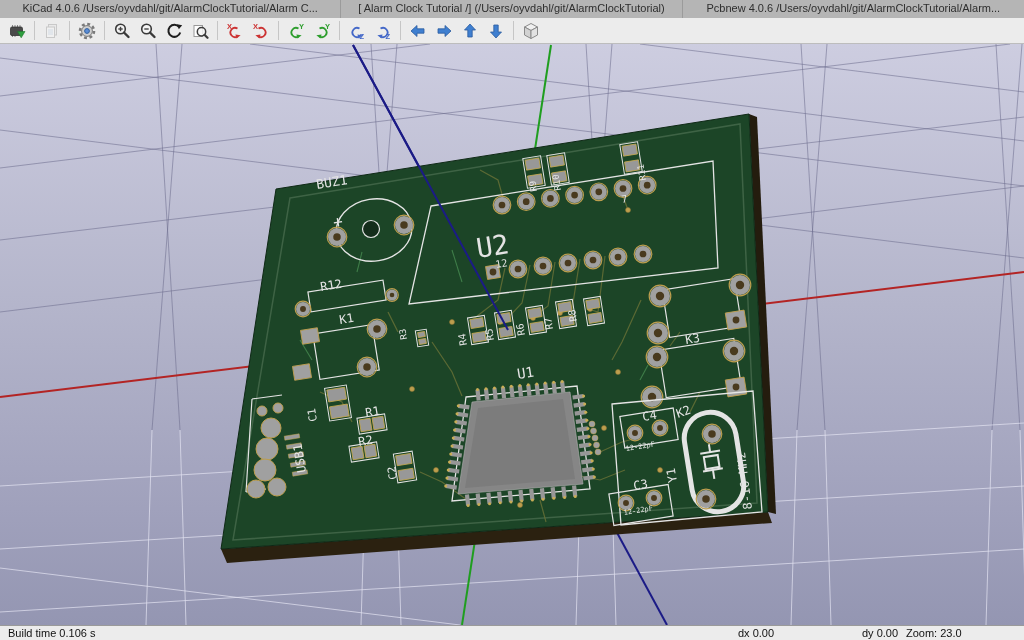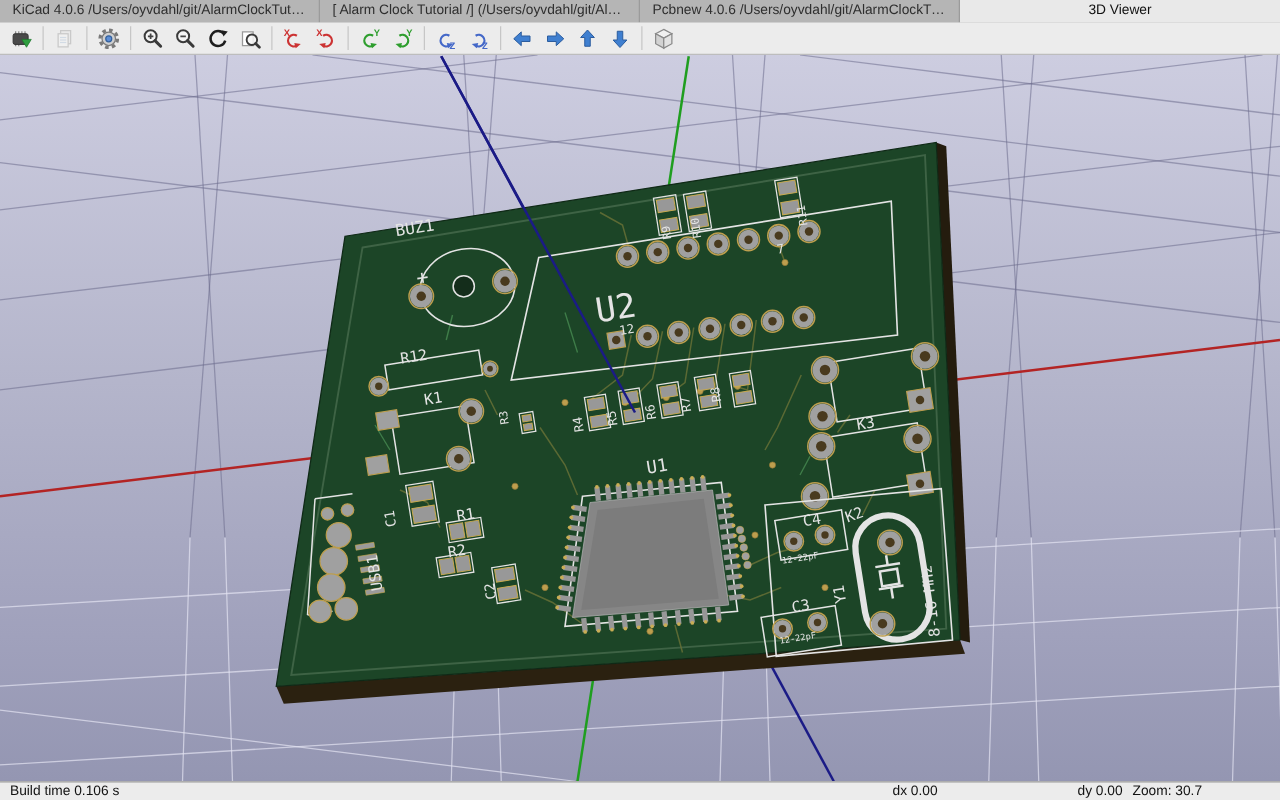--- a/index.html
+++ b/index.html
@@ -19,31 +19,30 @@
   .tbtn{width:24px;height:23px;margin:0 1px;border-radius:3px;display:flex;align-items:center;
     justify-content:center;cursor:default;}
   .tbtn.disabled{opacity:.42;}
   .tsep{width:1px;height:19px;background:#c6c6c6;margin:0 4px;}
   
   .viewport{position:absolute;top:44px;left:0;width:1024px;height:581px;}
   
   .statusbar{position:absolute;top:625px;left:0;width:1024px;height:15px;background:#ececec;
     border-top:1px solid #9a9a9a;box-sizing:border-box;font-size:11px;color:#111;}
   .statusbar span{position:absolute;top:0px;line-height:14px;}
-  .sb-build{left:8px;} .sb-dx{left:714px;} .sb-dy{left:862px;} .sb-zoom{left:906px;}
+  .sb-build{left:8px;} .sb-dx{left:738px;} .sb-dy{left:862px;} .sb-zoom{left:906px;}
 </style>
 </head>
 <body>
 
 <div class="app">
   <div class="titlebar" id="tabbar">
       <div class="tab">KiCad 4.0.6 /Users/oyvdahl/git/AlarmClockTutorial/Alarm C...</div>
       <div class="tab">[ Alarm Clock Tutorial /] (/Users/oyvdahl/git/AlarmClockTutorial)</div>
       <div class="tab">Pcbnew 4.0.6 /Users/oyvdahl/git/AlarmClockTutorial/Alarm...</div>
-      <div class="tab active">3D Viewer</div>
     </div>
   <div class="toolbar" id="toolbar">
       <div class="tbtn">
         <svg width="18" height="18" viewBox="0 0 18 18">
           <g stroke="#888" stroke-width="1">
             <line x1="4.5" y1="3" x2="4.5" y2="5"></line>
             <line x1="7" y1="3" x2="7" y2="5"></line>
             <line x1="9.5" y1="3" x2="9.5" y2="5"></line>
             <line x1="12" y1="3" x2="12" y2="5"></line>
             <line x1="4.5" y1="13" x2="4.5" y2="15"></line>
@@ -607,15 +606,15 @@
         </g>
       <g id="g-axes-front">
           <line x1="353" y1="45" x2="508" y2="330" stroke="#1b1b86" stroke-width="2"></line>
         </g>
     </svg>
   </div>
   <div class="statusbar">
     <span class="sb-build">Build time 0.106 s</span>
     <span class="sb-dx">dx 0.00</span>
     <span class="sb-dy">dy 0.00</span>
-    <span class="sb-zoom">Zoom: 30.7</span>
+    <span class="sb-zoom">Zoom: 23.0</span>
   </div>
 </div>
 
 </body></html>

